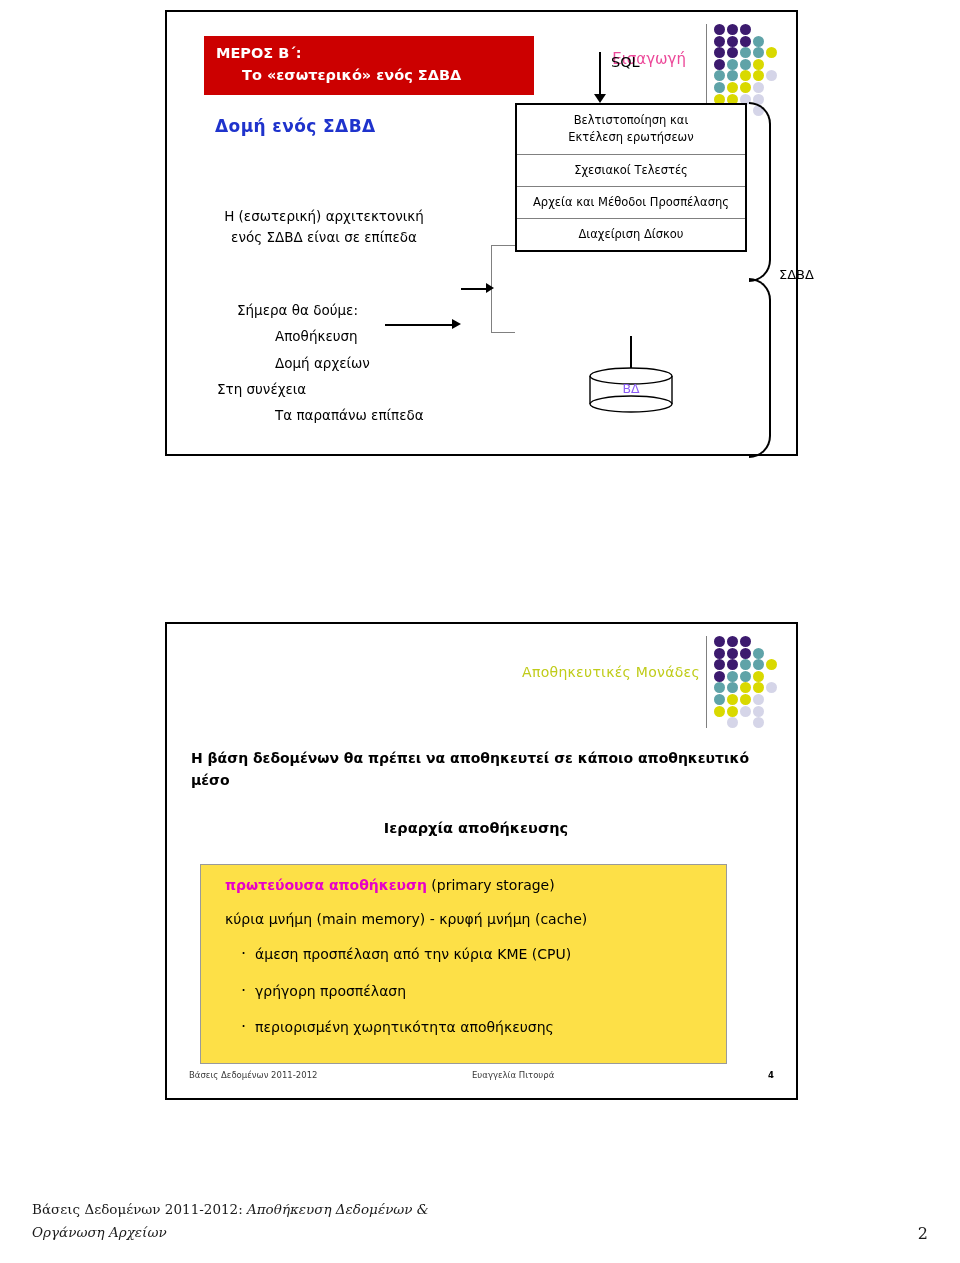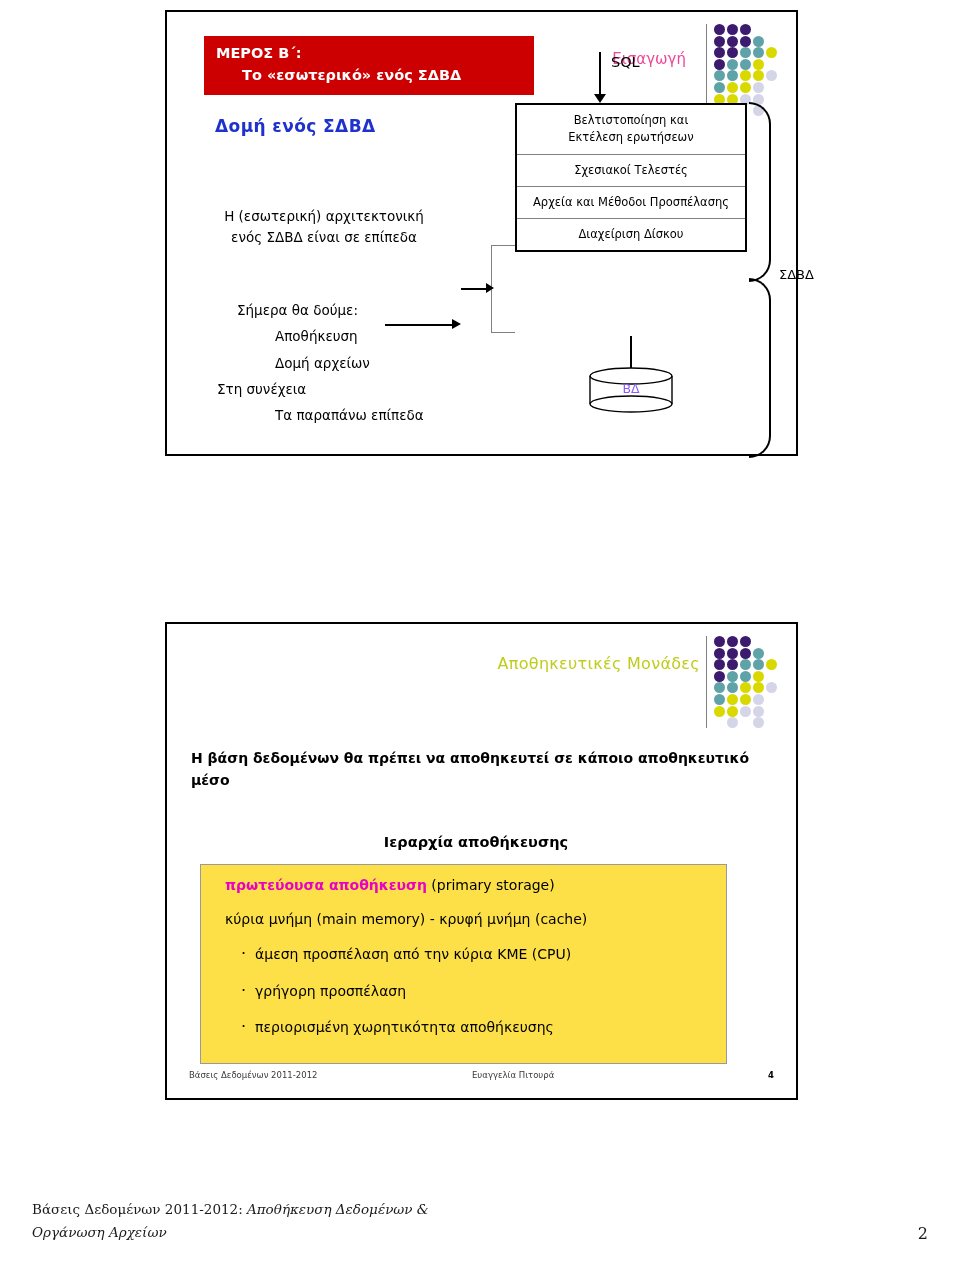--- a/index.html
+++ b/index.html
@@ -250,40 +250,40 @@
     width: 88px;
     text-align: center;
     font-size: 12.5px;
     color: #8b5cf6;
   }
 
   
   .s2-title {
     position: absolute;
     right: 96px;
-    top: 30px;
+    top: 40px;
     color: #c0cc1a;
-    font-size: 16px;
+    font-size: 14px;
     font-weight: normal;
     letter-spacing: 0.3px;
   }
   .s2-body {
     position: absolute;
     left: 24px;
     top: 124px;
     width: 570px;
     font-size: 14px;
     line-height: 1.55;
     font-weight: bold;
     color: #000000;
   }
   .s2-hier {
     position: absolute;
     left: 24px;
-    top: 210px;
+    top: 196px;
     width: 570px;
     text-align: center;
     font-size: 14.5px;
     font-weight: bold;
     color: #000000;
   }
   .s2-box {
     position: absolute;
     left: 33px;
     top: 240px;

